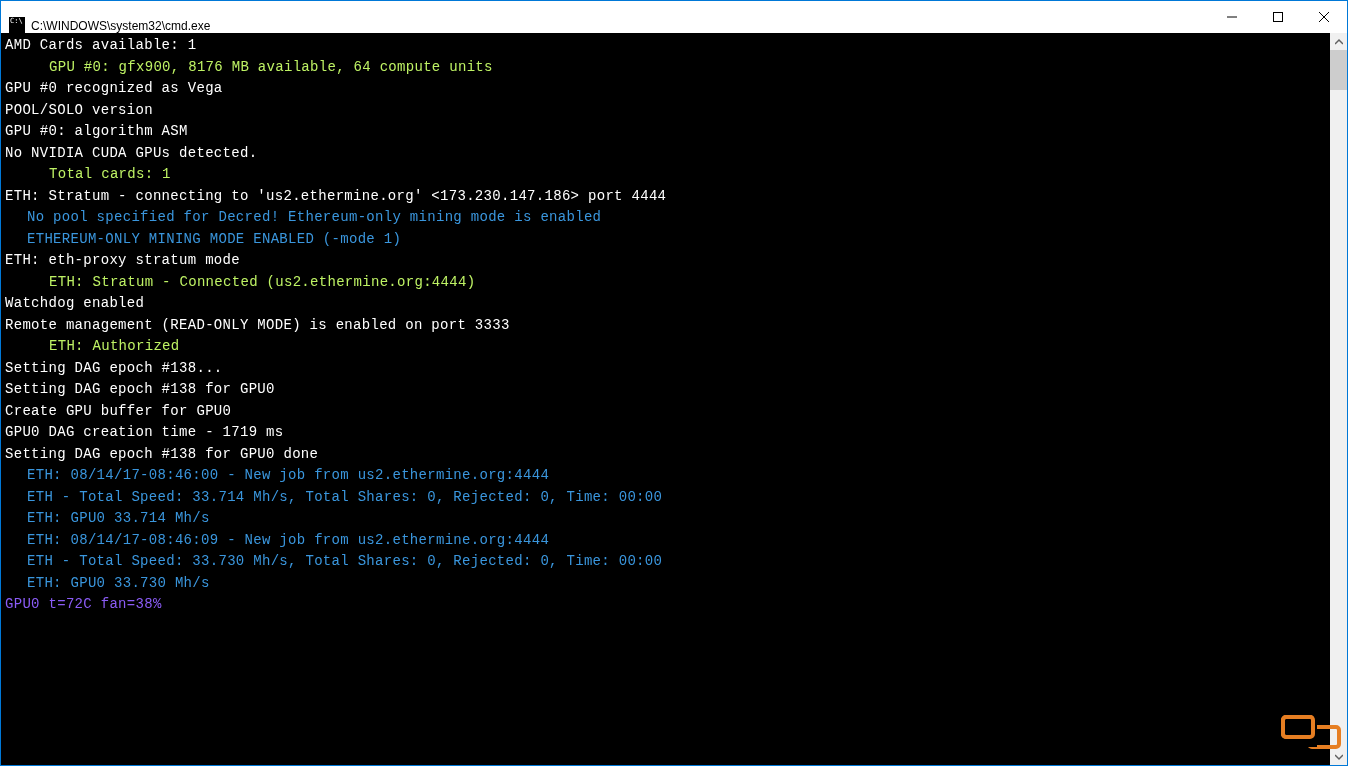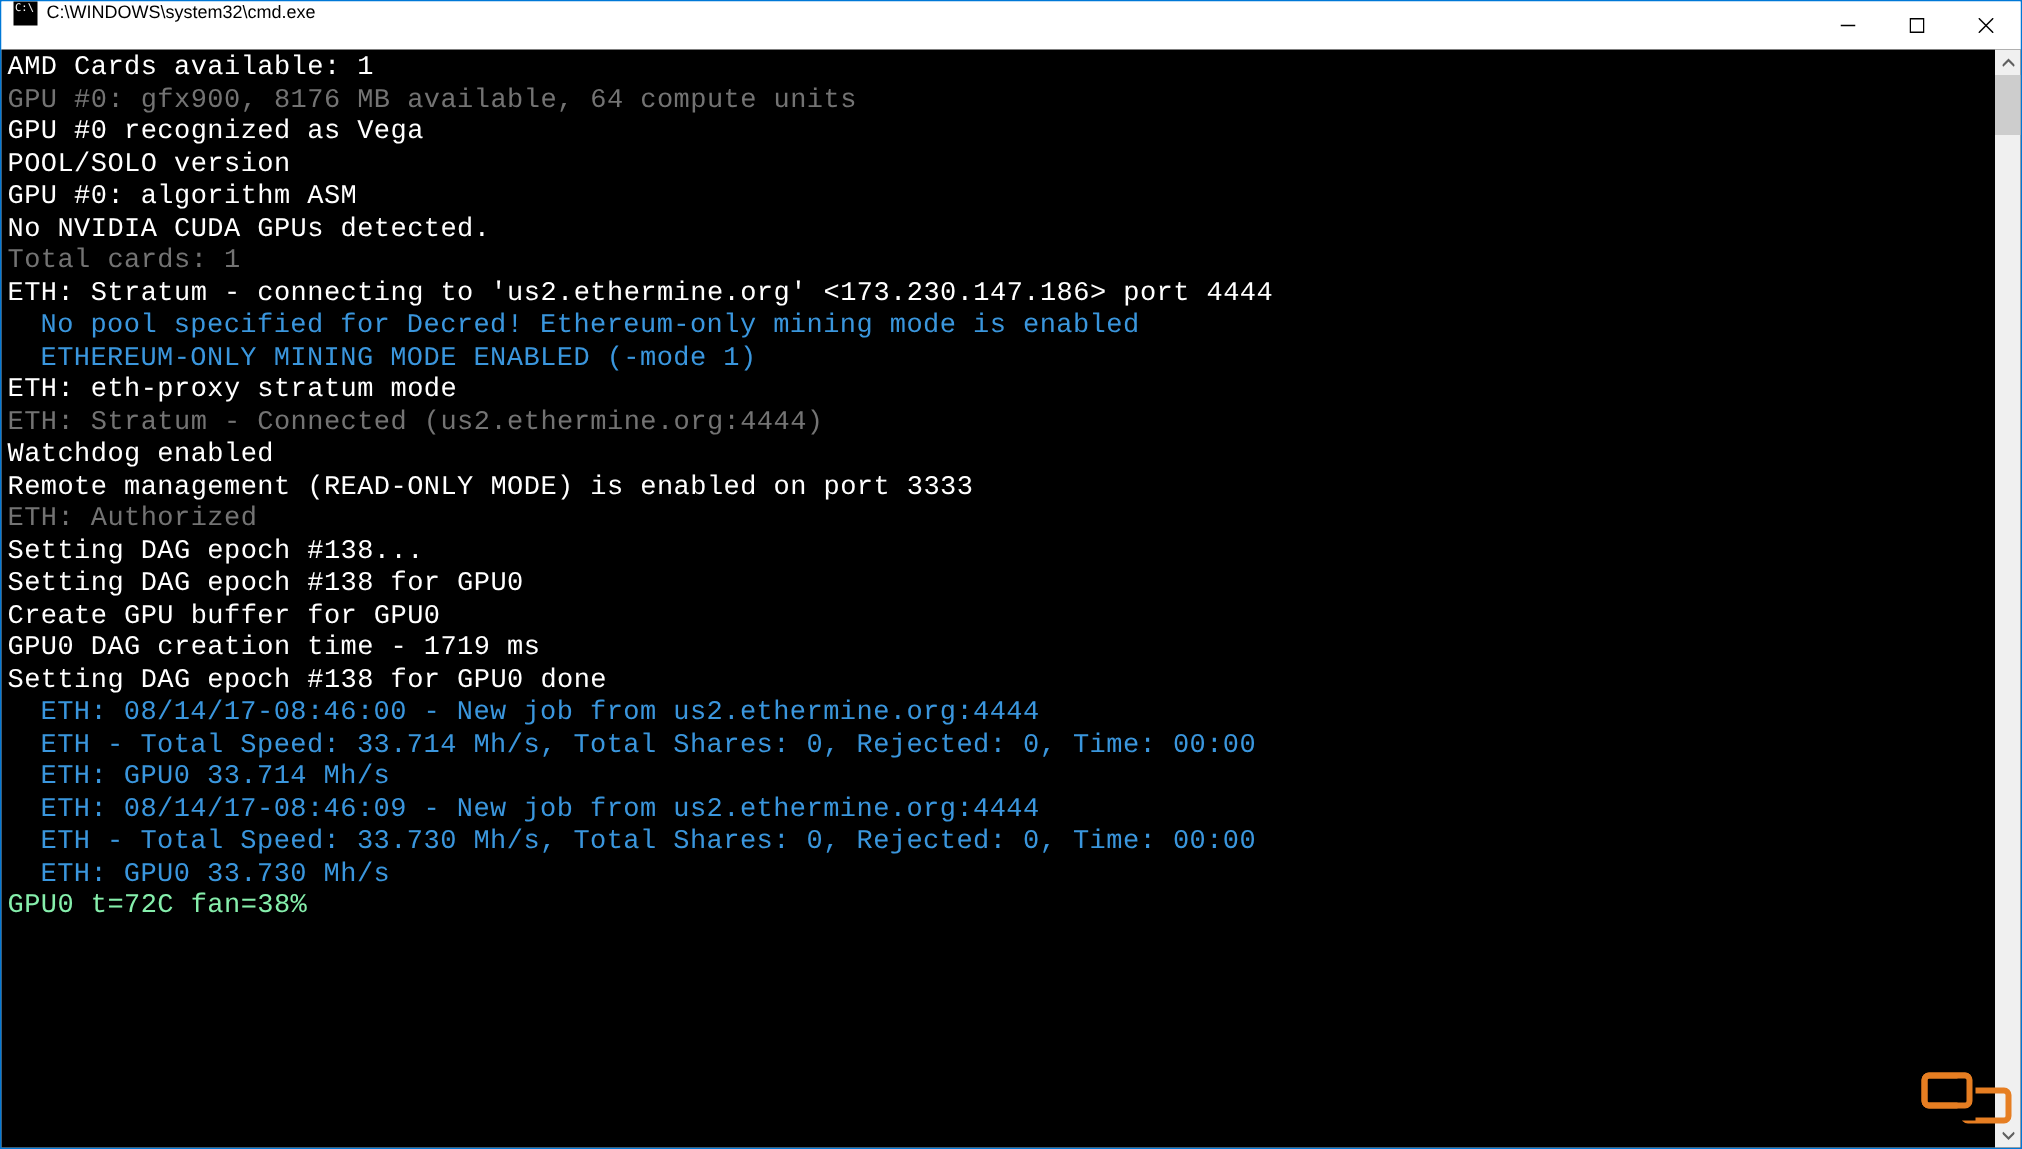--- a/index.html
+++ b/index.html
@@ -15,21 +15,21 @@
       height: 766px;
       background: #ffffff;
       border: 1px solid #0078d7;
       display: flex;
       flex-direction: column;
     }
     .titlebar {
       height: 32px;
       background: #ffffff;
       display: flex;
-      align-items: flex-start;
+      align-items: flex-end;
       border-bottom: 0px solid #ccc;
     }
     .titlebar-icon {
       width: 16px;
       height: 16px;
       margin: 0 6px 0 8px;
       background: #000;
       position: relative;
       display: inline-block;
     }
@@ -66,21 +66,21 @@
       overflow: hidden;
     }
     .terminal {
       position: absolute;
       top: 0;
       left: 0;
       right: 18px;
       bottom: 0;
       padding: 2px 4px;
       font-family: Consolas, "Courier New", monospace;
-      font-size: 18px;
+      font-size: 14px;
       line-height: 21.5px;
       letter-spacing: 0.3px;
       white-space: pre;
       color: #ffffff;
     }
     .scrollbar {
       position: absolute;
       top: 0;
       right: 0;
       width: 17px;
@@ -106,23 +106,23 @@
     }
     .scroll-thumb {
       position: absolute;
       left: 0; right: 0;
       top: 0;
       height: 40px;
       background: #cdcdcd;
     }
     .scroll-arrow.bottom { position: absolute; bottom: 0; left: 0; }
     .c-white  { color: #ffffff; }
-    .c-green  { color: #737373; }
+    .c-green  { color: #bef264; margin-left: 44px; }
     .c-cyan   { color: #3a96dd; margin-left: 22px; }
-    .c-purple { color: #86efac; }
+    .c-purple { color: #8b5cf6; }
     .ln { display: block; }
     .logo-overlay {
       position: absolute;
       right: 0;
       bottom: 10px;
       width: 72px;
       height: 48px;
       pointer-events: none;
     }
   </style>

